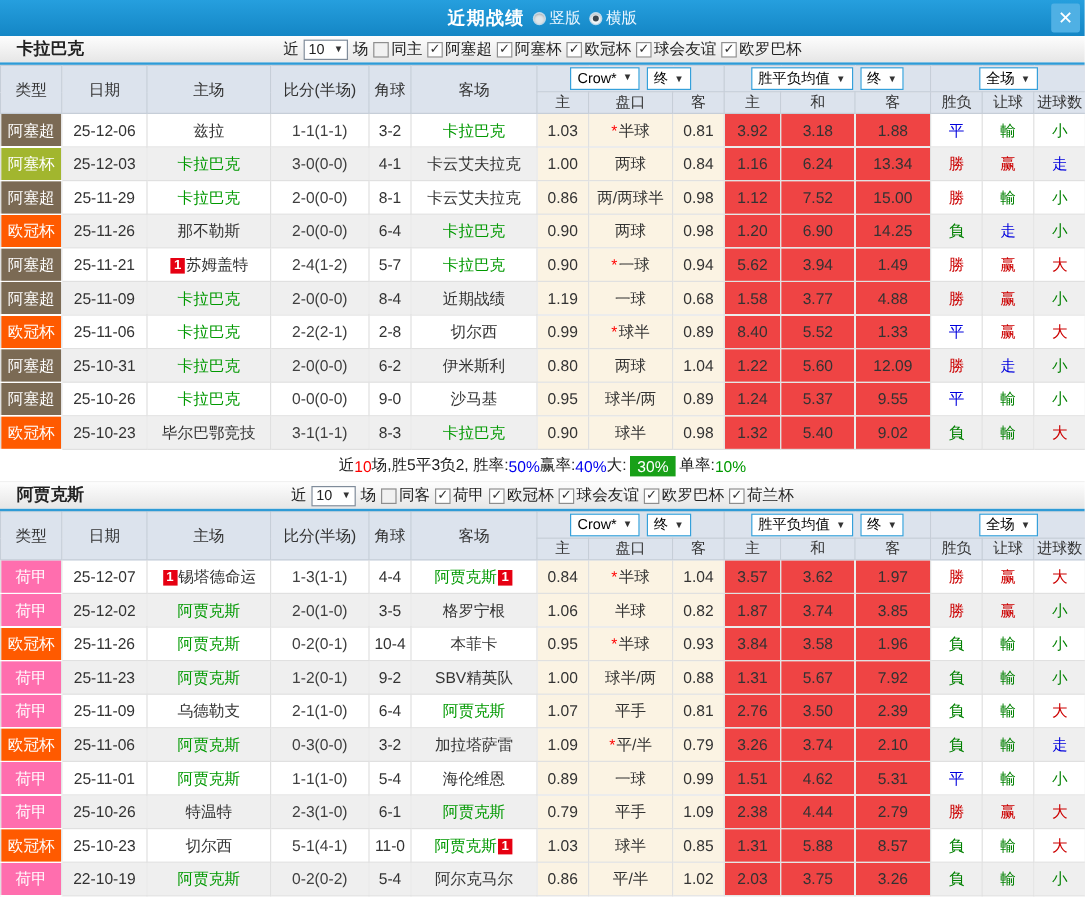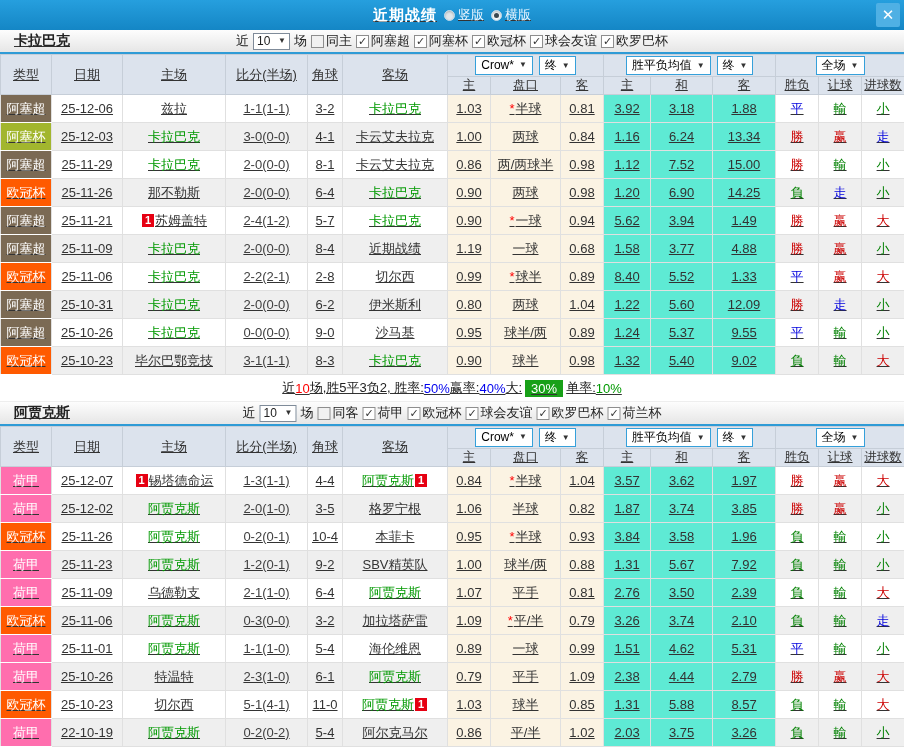--- a/index.html
+++ b/index.html
@@ -1,21 +1,21 @@
 <!DOCTYPE html>
 <html><head>
 <meta charset="utf-8">
 <style>
   * { box-sizing: border-box; }
   html,body { margin:0; padding:0; }
   body {
     width:904px; font-family:"Liberation Sans","DejaVu Sans",sans-serif;
     background:#fff; color:#333;
   }
-  .app { width:904px; height:752px; overflow:hidden; position:relative; background:#fff;text-decoration:underline; }
+  .app { width:904px; height:752px; overflow:hidden; position:relative; background:#fff; }
 
   
   .topbar {
     height:30px; background:linear-gradient(#269fde,#1486c5);
     display:flex; align-items:center; position:relative;
   }
   .topbar-center { margin:0 auto; display:flex; align-items:center; gap:7px; color:#fff; }
   .page-title { font-weight:bold; font-size:15px; letter-spacing:1px; }
   .radio-label { display:inline-flex; align-items:center; gap:3px; font-size:13px; color:#eaf6ff; cursor:pointer;text-align:right; }
   .radio-dot {
@@ -69,21 +69,21 @@
     display:inline-flex; align-items:center; gap:5px; background:#fff;
     border:1px solid #35a0da; height:19px; padding:0 5px; font-size:12px;
     color:#000; margin:0 3px; cursor:pointer;
   }
   td {
     border:1px solid #e0e0e0; text-align:center; height:28px; padding:0;
     color:#333; overflow:hidden; white-space:nowrap;
   }
   td.c-type { color:#fff; border-bottom:1px solid #fff; }
   td.c-odd  { background:#fbf3e3; }
-  td.c-avg  { background:#5eead4; }
+  td.c-avg  { background:#ef4444; }
   tr.alt td.c-plain { background:#efefef; }
   .green-team { color:#009900; }
   .score-text { color:#404040; }
   .badge {
     display:inline-block; min-width:12px; height:13px; line-height:13px;
     background:#e60012; color:#fff; font-size:11px; font-weight:bold;
     padding:0 1px; margin:0 1px; vertical-align:1px;
   }
   .star { color:#ff0000; margin-right:1px; }
 

